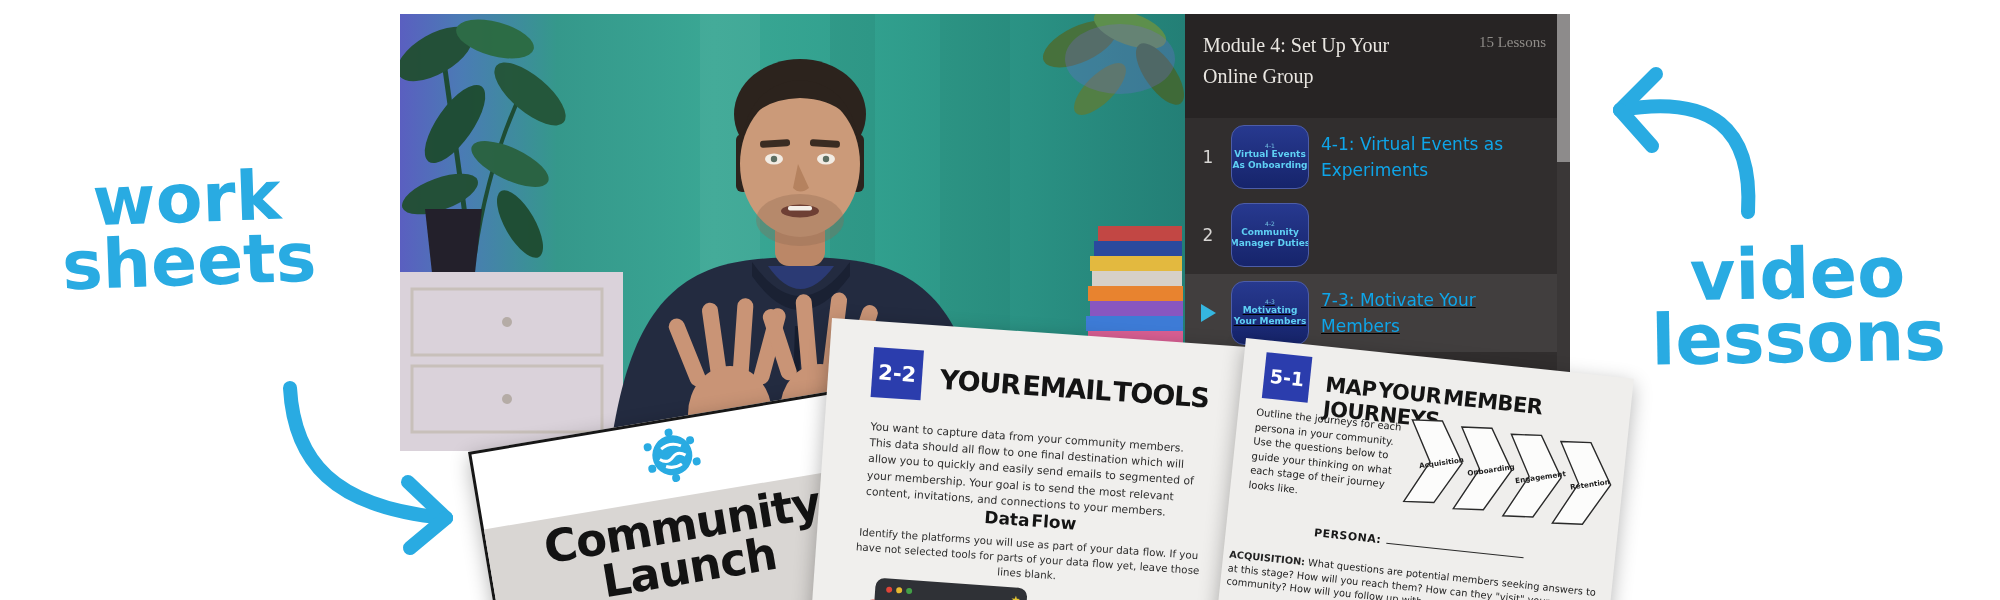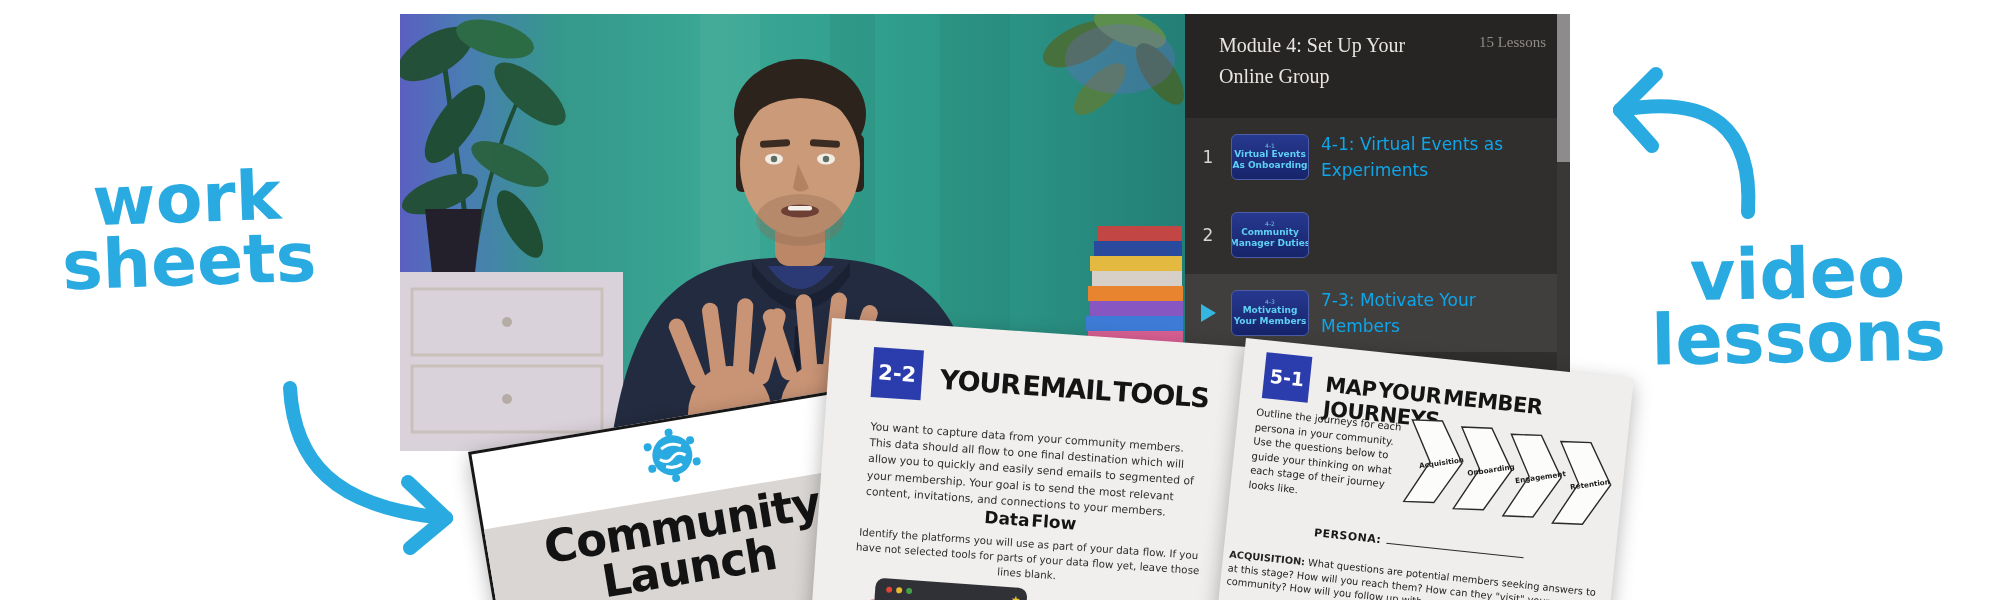--- a/index.html
+++ b/index.html
@@ -12,31 +12,31 @@
   .note-right { left:1598px; top:242px; width:400px; font-size:70px; transform:rotate(-1deg); }
   .arrow-svg { position:absolute; overflow:visible; }
   .arrow-svg path, .arrow-svg polyline { fill:none; stroke:#29ABE2; stroke-width:14; stroke-linecap:round; stroke-linejoin:round; }
 
   
   .video { position:absolute; left:400px; top:14px; width:785px; height:437px; overflow:hidden; background:#2f9a8b; }
   .video svg { display:block; width:100%; height:100%; }
 
   
   .sidebar { position:absolute; left:1185px; top:14px; width:385px; height:434px; background:#312e2e; overflow:hidden; }
-  .sb-header { position:relative; height:104px; background:#272424; padding:16px 20px 0 34px; }
+  .sb-header { position:relative; height:104px; background:#272424; padding:16px 20px 0 18px; }
   .sb-title { font-family:"Liberation Serif","DejaVu Serif", serif; color:#e9e6e1; font-size:20px; line-height:1.55; width:240px; font-weight:400; }
   .sb-count { position:absolute; right:24px; top:20px; color:#8f8c88; font-size:15px; font-family:"Liberation Serif","DejaVu Serif", serif; }
   .sb-scroll-track { position:absolute; right:0; top:0; width:13px; height:100%; background:#3a3737; }
   .sb-scroll-thumb { position:absolute; right:0; top:0; width:13px; height:148px; background:#8d8b8b; }
   .sb-rows { position:relative; }
   .row { display:flex; align-items:center; height:78px; padding:0 26px 0 12px; gap:12px; cursor:pointer; }
-  .row.active { background:#413e3e; }
+  .row.active { background:#413e3e;text-decoration:underline; }
   .row-num { width:22px; text-align:center; color:#d8d6d4; font-size:17px; flex:0 0 22px; }
   .row-play { width:22px; flex:0 0 22px; display:flex; align-items:center; justify-content:center; }
-  .thumb { flex:0 0 78px; width:78px; height:46px; border-radius:6px; border:1px solid #4d5da8;
+  .thumb { flex:0 0 78px; width:78px; height:64px; border-radius:13px; border:1px solid #4d5da8;
            background:linear-gradient(180deg,#27398f 0%,#16246b 100%); display:flex; flex-direction:column;
            align-items:center; justify-content:center; overflow:hidden; }
   .thumb .tag { color:#7fd8f2; font-size:6px; line-height:1; opacity:.85; }
   .thumb .t1, .thumb .t2 { color:#5fd0f4; font-size:9px; font-weight:bold; line-height:1.25; white-space:nowrap; }
   .row-label { color:#0ea5e9; font-size:17px; line-height:1.55; }
 
   
   .sheet { position:absolute; background:#f0efed; box-shadow:0 6px 20px rgba(0,0,0,.30); }
   .badge { position:absolute; background:#2B3DAD; color:#ffffff; font-weight:bold; display:flex; align-items:center; justify-content:center; }
 

